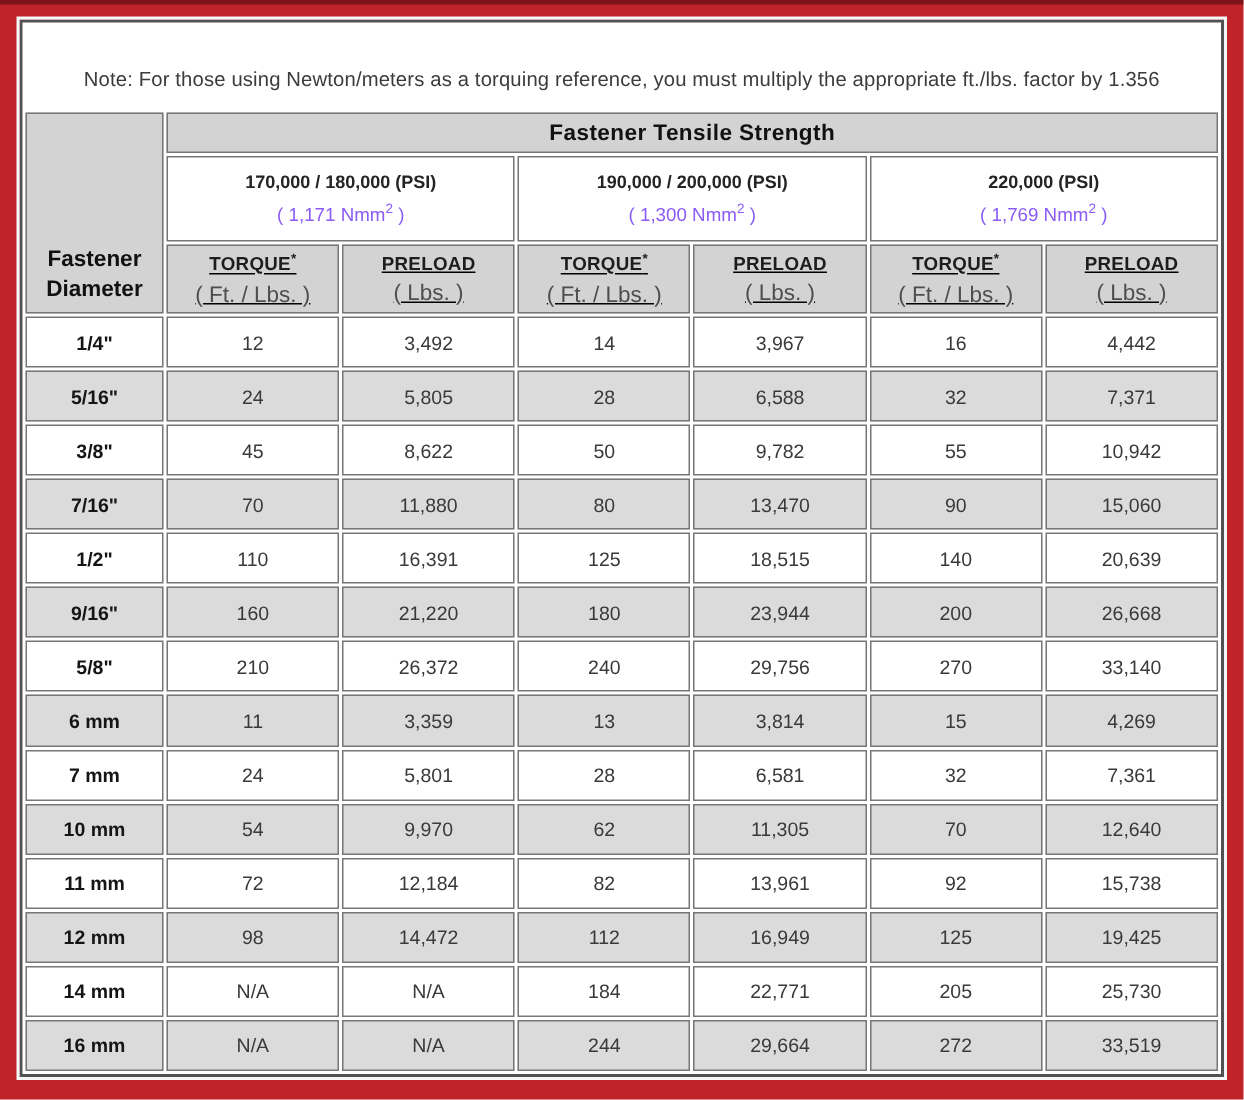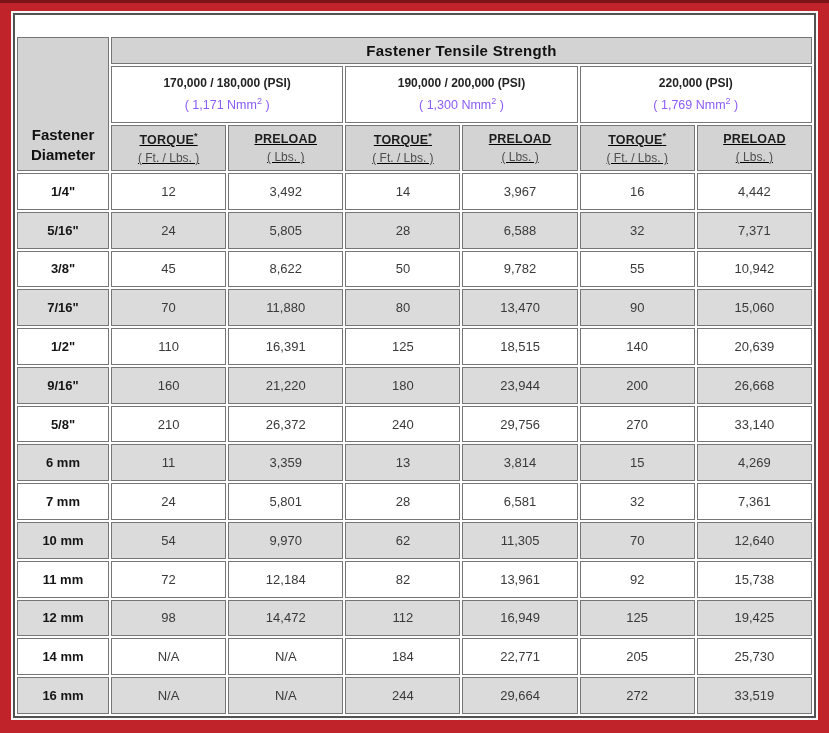--- a/index.html
+++ b/index.html
@@ -76,31 +76,32 @@
     color: #111111;
     letter-spacing: 0.3px;
   }
   .psi { background: #ffffff; }
   .psi-main { font-weight: bold; font-size: 12px; color: #242424; margin-bottom: 6px; }
   .psi-sub  { font-size: 12.5px; color: #8b5cf6; }
   .psi-sub sup { font-size: 9px; }
   .col-hdr { background: #d3d3d3; }
   .col-hdr .main  { font-weight: bold; font-size: 12.5px; color: #1d1d1d; margin-bottom: 4px; letter-spacing: 0.2px; }
   .col-hdr .main sup { font-size: 9px; }
-  .col-hdr .units { font-size: 12px; color: #4e4e4e; }
+  .col-hdr .units { font-size: 15px; color: #4e4e4e; }
   tbody td { font-size: 13px; color: #3a3a3a; background: #ffffff; }
   tbody td.dia { font-weight: bold; color: #151515; }
   tbody tr.even td { background: #dbdbdb; }
 </style>
 </head>
 <body>
 
 <div class="frame">
 
   <div class="title-block">
+    <div class="note">Note: For those using Newton/meters as a torquing reference, you must multiply the appropriate ft./lbs. factor by 1.356</div>
   </div>
 
   <div class="table-wrap">
     <table>
       <colgroup>
         <col style="width:92px">
         <col>
           <col>
           <col>
           <col>

